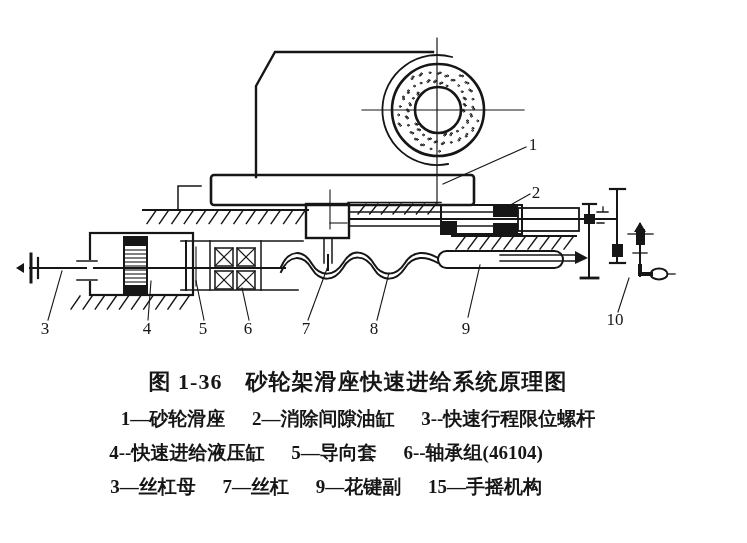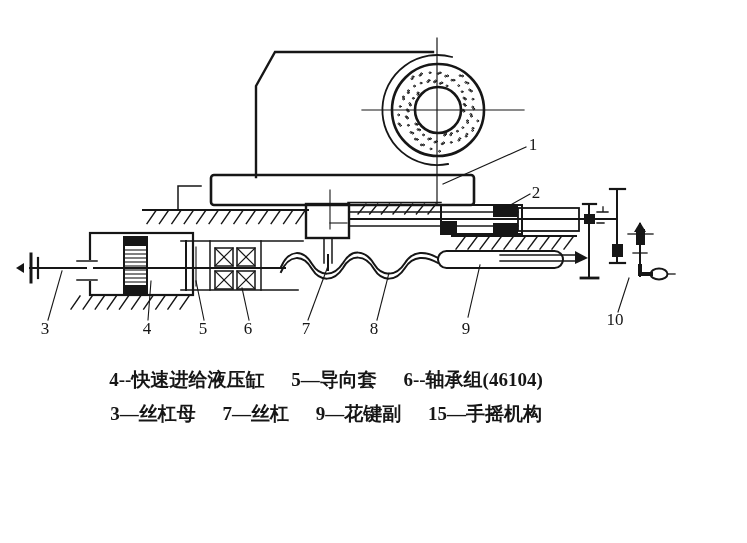--- a/index.html
+++ b/index.html
@@ -331,20 +331,26 @@
     <text x="203" y="334">5</text>
     <text x="248" y="334">6</text>
     <text x="306" y="334">7</text>
     <text x="374" y="334">8</text>
     <text x="466" y="334">9</text>
     <text x="615" y="325">10</text>
   </g>
 </svg>
 
 <div class="caption">
+  <div class="fig-title">图 1-36　砂轮架滑座快速进给系统原理图</div>
+  <div class="legend-line">
+    <span class="legend-item">1—砂轮滑座</span>
+    <span class="legend-item">2—消除间隙油缸</span>
+    <span class="legend-item">3--快速行程限位螺杆</span>
+  </div>
   <div class="legend-line shifted">
     <span class="legend-item">4--快速进给液压缸</span>
     <span class="legend-item">5—导向套</span>
     <span class="legend-item">6--轴承组(46104)</span>
   </div>
   <div class="legend-line shifted">
     <span class="legend-item">3—丝杠母</span>
     <span class="legend-item">7—丝杠</span>
     <span class="legend-item">9—花键副</span>
     <span class="legend-item">15—手摇机构</span>

